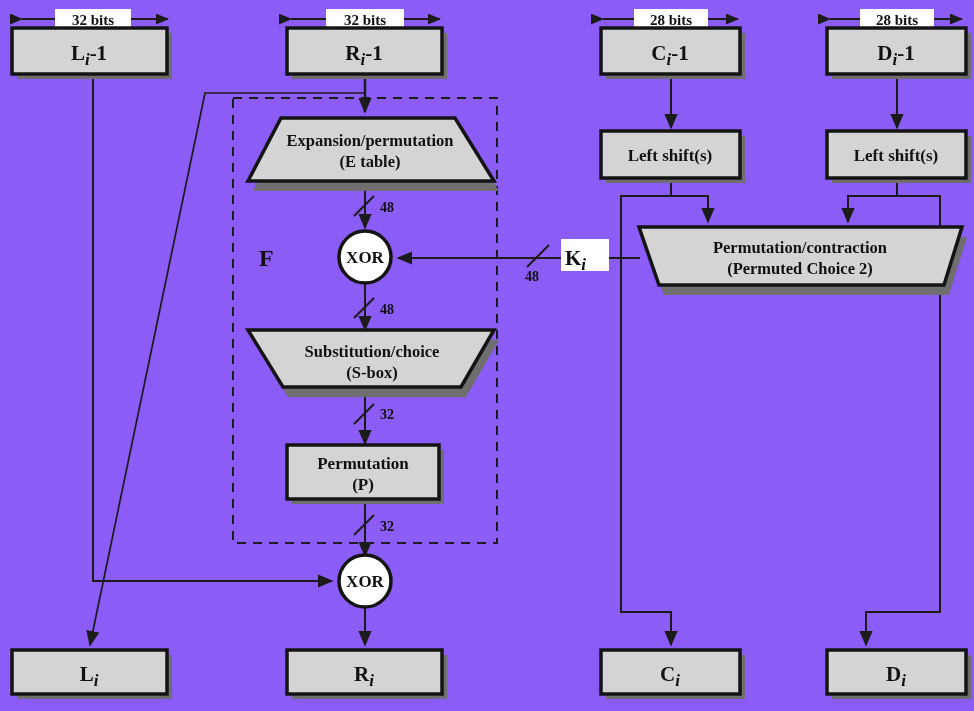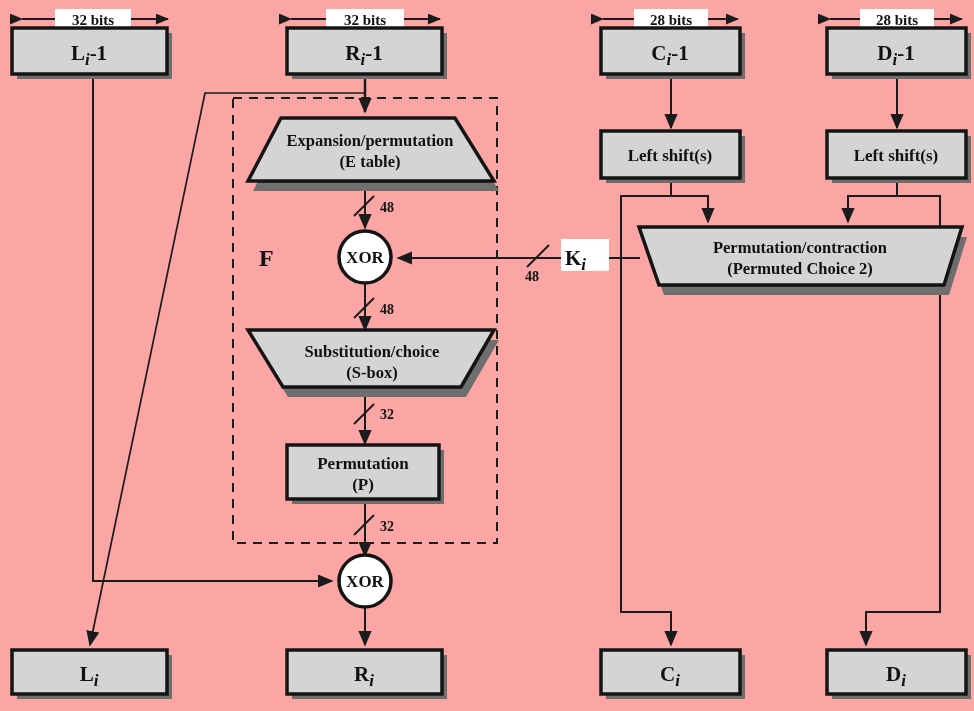--- a/index.html
+++ b/index.html
@@ -1,17 +1,17 @@
 <!DOCTYPE html>
 <html><head>
 <meta charset="utf-8">
 <style>
   html,body{margin:0;padding:0;background:#ffffff;}
   body{font-family:"Liberation Serif", serif;}
-  #stage{position:relative;width:974px;height:711px;background:#fca5a5;overflow:hidden;}
+  #stage{position:relative;width:974px;height:711px;background:#8b5cf6;overflow:hidden;}
   svg#diagram{display:block;width:974px;height:711px;}
   .blk-fill{fill:#d4d4d4;}
   .blk-stroke{stroke:#141414;}
   .shadow{fill:#6e6e6e;}
   .line{stroke:#1b1b1b;fill:none;}
   .dash{stroke:#1b1b1b;fill:none;stroke-dasharray:9 7;stroke-width:2;}
   text{font-family:"Liberation Serif", serif;fill:#111;}
   .boxlbl{font-weight:bold;font-size:17px;}
   .boxlbl2{font-weight:bold;font-size:16.5px;}
   .varlbl{font-weight:bold;font-size:21px;}

